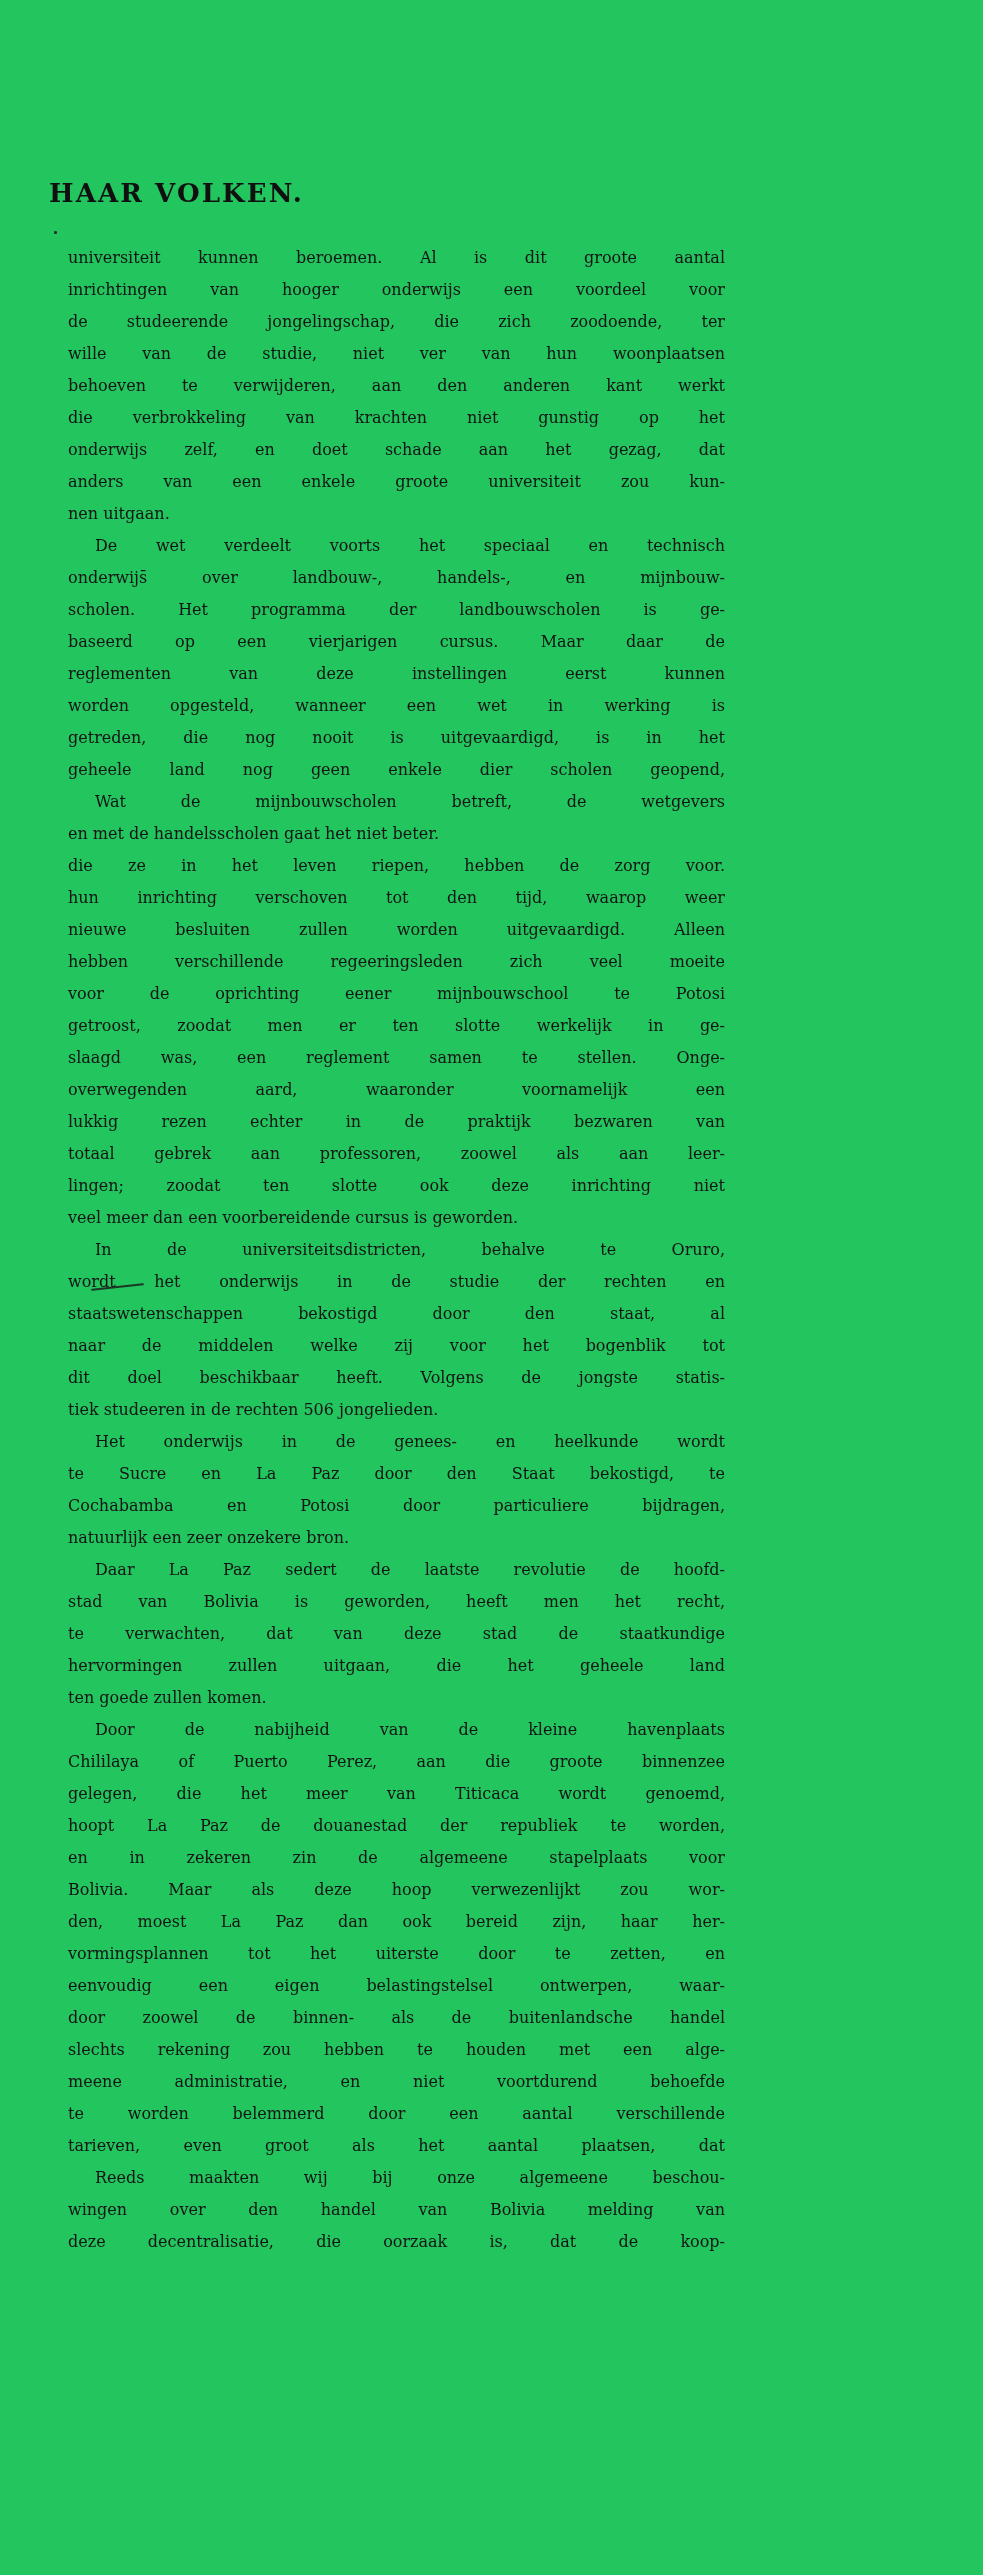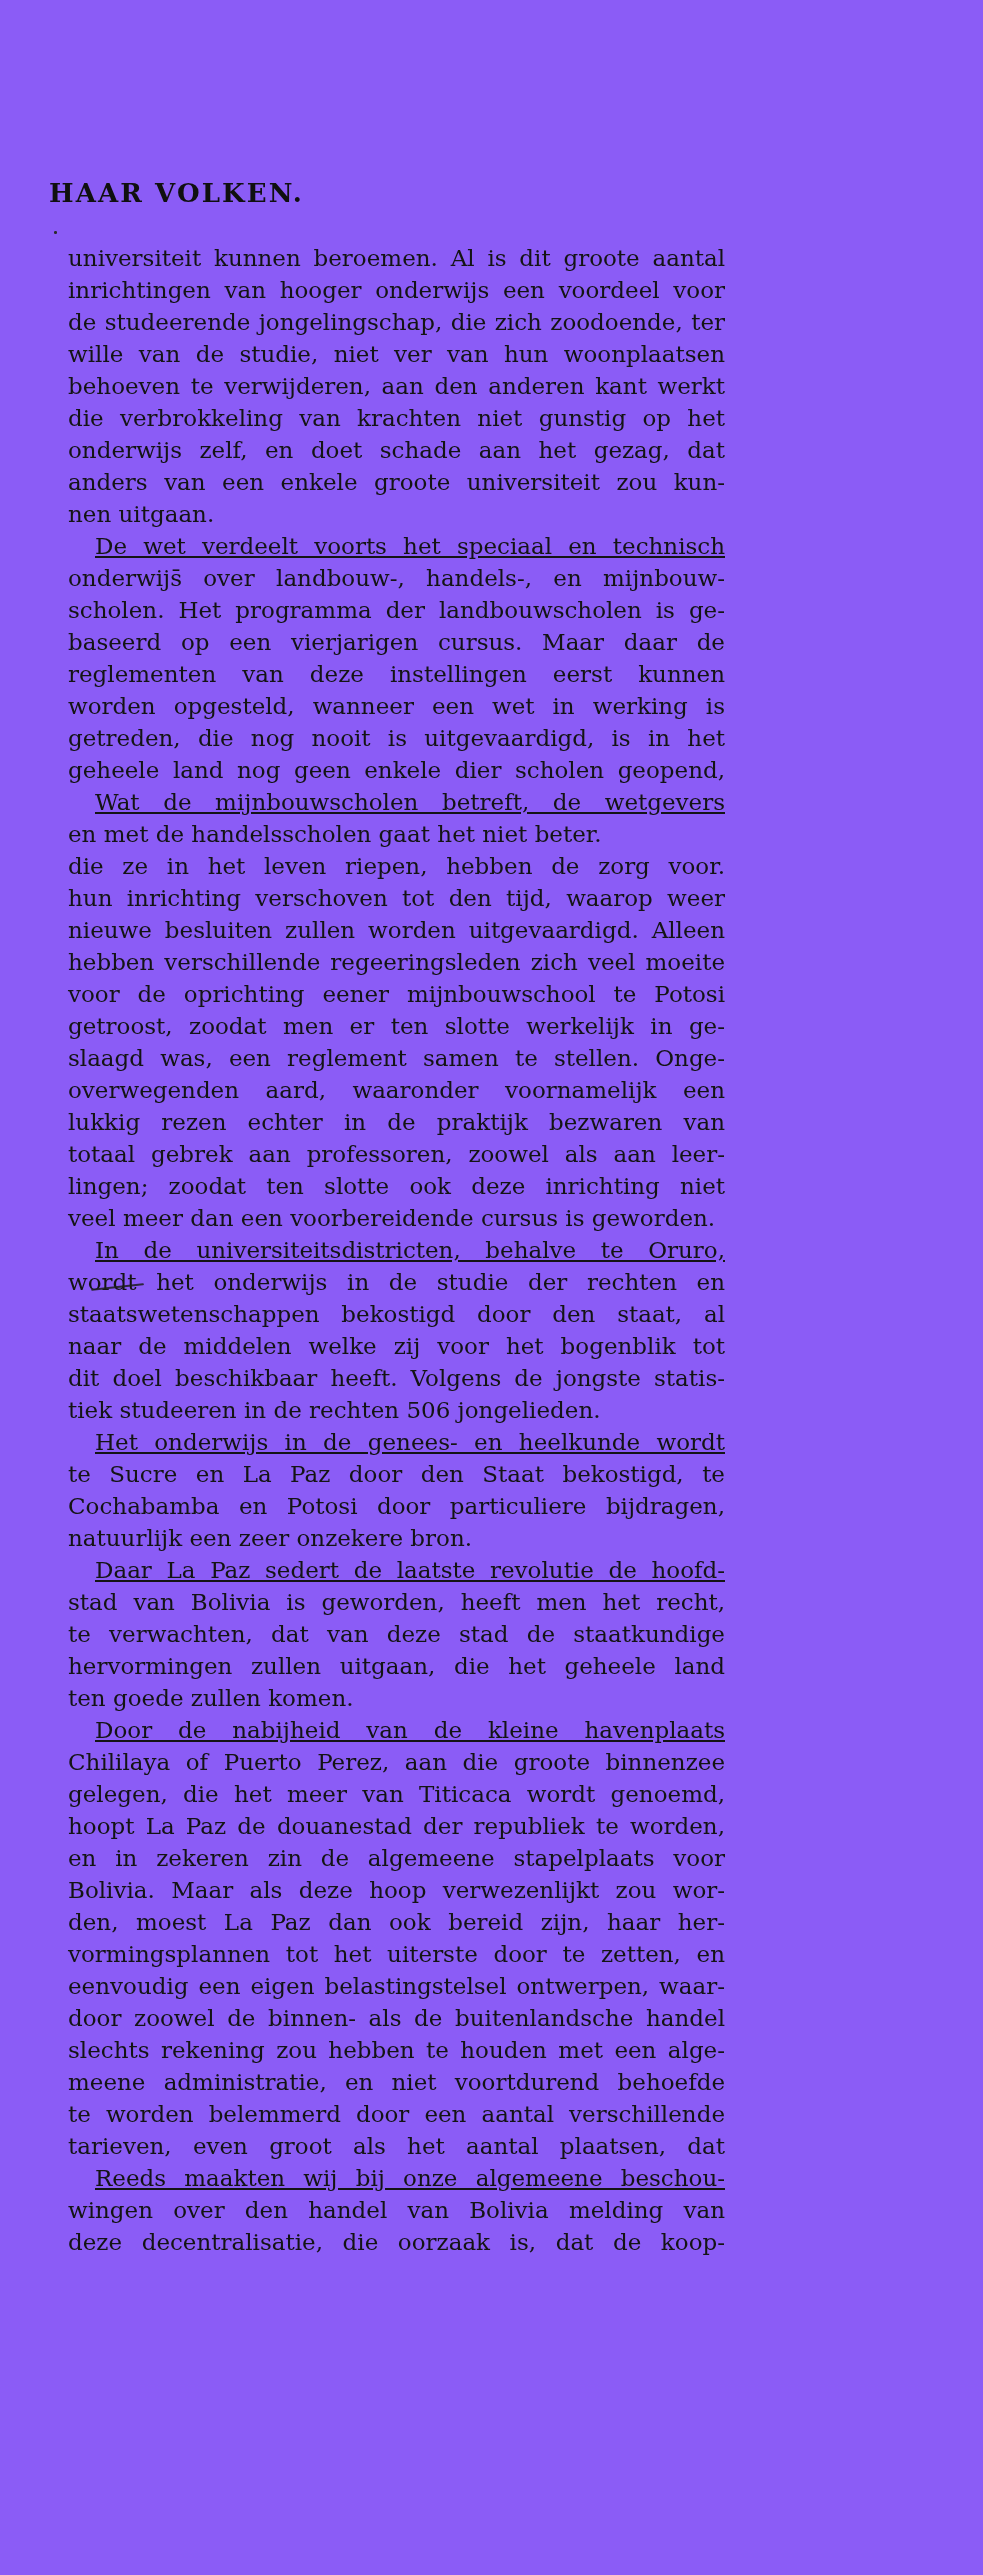--- a/index.html
+++ b/index.html
@@ -4,21 +4,21 @@
 <style>
   html, body {
     margin: 0;
     padding: 0;
     background: #ffffff;
   }
   .page {
     position: relative;
     width: 984px;
     height: 2576px;
-    background: #8b5cf6;
+    background: #22c55e;
     overflow: hidden;
     font-family: "DejaVu Serif", "Liberation Serif", serif;
     color: #131313;
   }
   .page-header {
     position: absolute;
     left: 49px;
     top: 178px;
     font-size: 26px;
     font-weight: 700;
@@ -33,35 +33,34 @@
     width: 2.7px;
     height: 2.7px;
     background: #2a2a2a;
     border-radius: 50%;
   }
   .body-text {
     position: absolute;
     left: 68px;
     top: 242px;
     width: 657px;
-    font-size: 23px;
+    font-size: 16px;
     color: #141414;
   }
   .line {
     height: 32px;
     line-height: 32px;
     text-align: justify;
     text-align-last: justify;
     -moz-text-align-last: justify;
     white-space: normal;
     overflow: visible;
   }
   .line.indent {
     text-indent: 27px;
-    text-decoration: underline;
   }
   .line.para-end {
     text-align-last: left;
     -moz-text-align-last: left;
   }
   .pen-stroke {
     position: absolute;
     left: 91px;
     top: 1286px;
     width: 53px;

